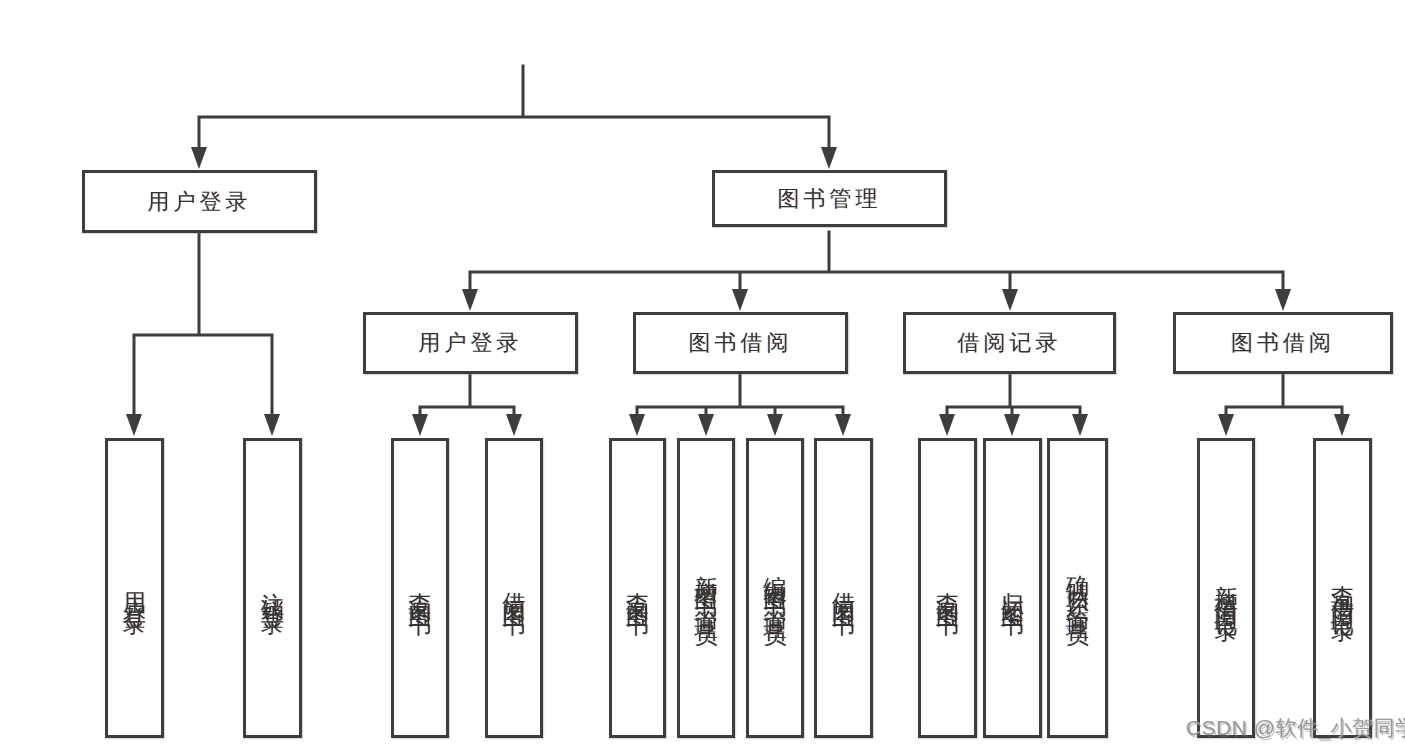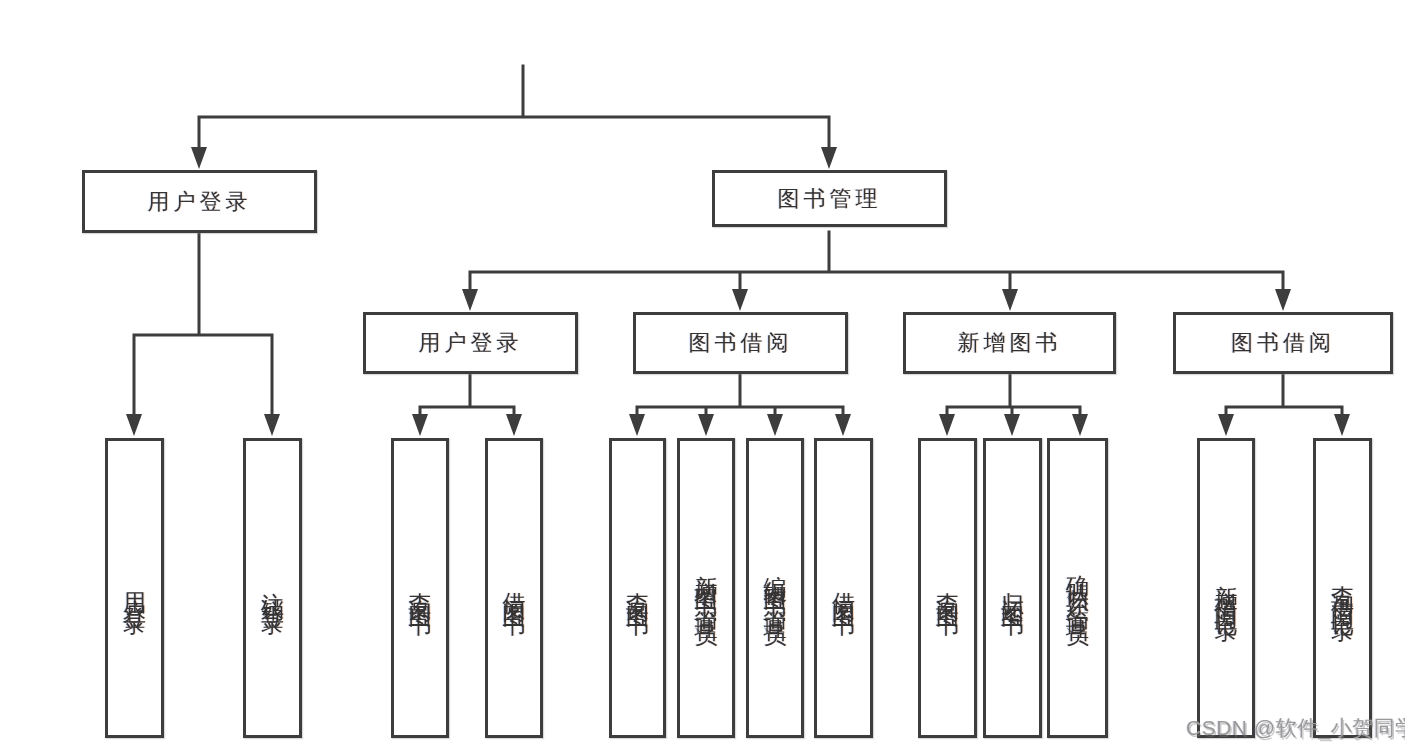--- a/index.html
+++ b/index.html
@@ -92,21 +92,21 @@
     <span class="lbl">图书管理</span>
   </div>
 
   <div class="box" style="left:363px;top:312px;width:215px;height:62px">
     <span class="lbl">用户登录</span>
   </div>
   <div class="box" style="left:633px;top:312px;width:215px;height:62px">
     <span class="lbl">图书借阅</span>
   </div>
   <div class="box" style="left:903px;top:312px;width:213px;height:62px">
-    <span class="lbl">新增图书</span>
+    <span class="lbl">借阅记录</span>
   </div>
   <div class="box" style="left:1173px;top:312px;width:220px;height:62px">
     <span class="lbl">图书借阅</span>
   </div>
 
   <div class="box v" style="left:105px;top:438px;width:59px;height:300px">
     <span class="lbl">用户登录</span>
   </div>
   <div class="box v" style="left:243px;top:438px;width:59px;height:300px">
     <span class="lbl">注销登录</span>

